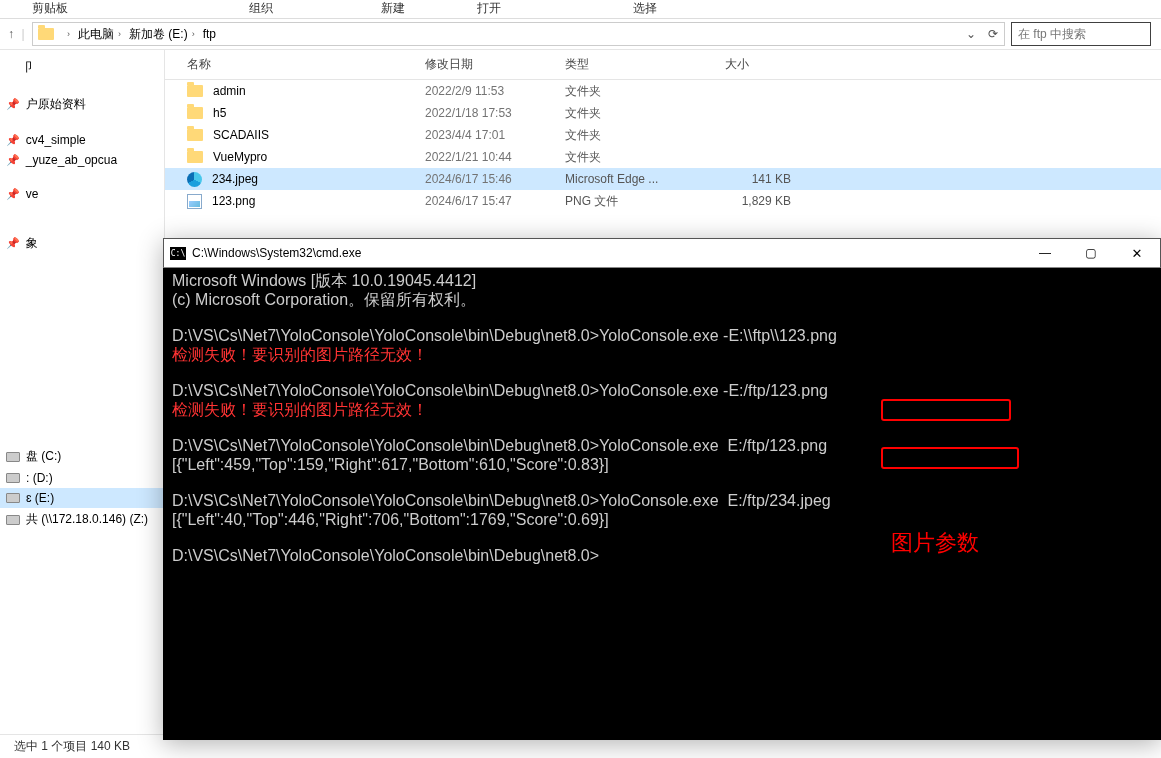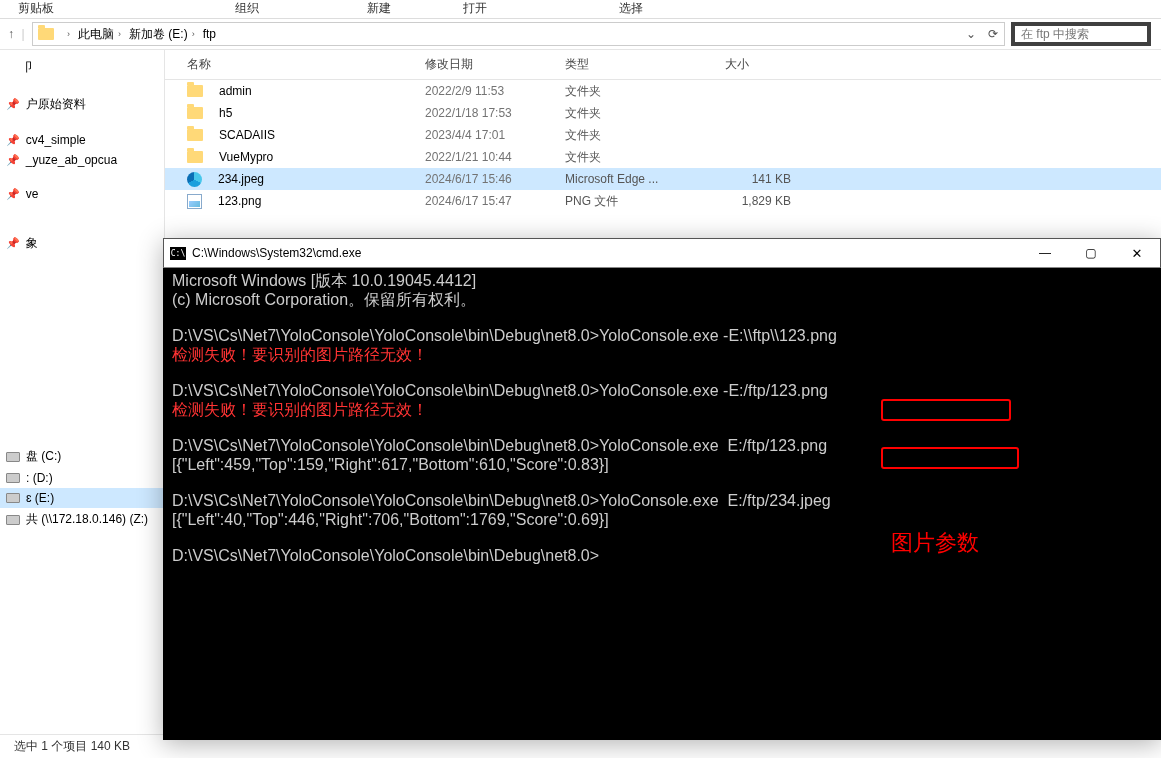--- a/index.html
+++ b/index.html
@@ -1,44 +1,44 @@
 <!DOCTYPE html>
 <html><head>
 <meta charset="utf-8">
 <style>
 *{box-sizing:border-box;margin:0;padding:0;font-family:"Microsoft YaHei","Segoe UI",sans-serif}
 body{width:1161px;height:758px;background:#fff;position:relative;overflow:hidden;font-size:12px;color:#000}
 .ribbon-tabs{display:flex;height:18px;align-items:flex-start;background:#fff}
 .ribbon-tab{padding:0 8px;font-size:12px;color:#333}
-.ribbon-tab:first-child{margin-left:10px}
+.ribbon-tab:first-child{margin-left:24px}
 .t2{margin-left:165px}.t3{margin-left:92px}.t4{margin-left:56px}.t5{margin-left:116px}
 .addr-row{display:flex;align-items:center;height:32px;border-top:1px solid #ddd;border-bottom:1px solid #e5e5e5;padding:0 4px;gap:2px}
 .nav-btn{width:14px;height:20px;display:flex;align-items:center;justify-content:center;color:#555}
 .addr-box{flex:1;display:flex;align-items:center;height:24px;border:1px solid #ccc;background:#fff;margin:0 4px}
 .addr-seg{display:flex;align-items:center;padding:0 4px;font-size:12px}
 .addr-seg .chev{margin-left:4px;color:#555;font-size:9px}
 .addr-icon{width:18px;height:18px;margin:0 4px;display:inline-flex;align-items:center;justify-content:center}
 .addr-end{margin-left:auto;display:flex;align-items:center}
 .addr-drop,.addr-ref{width:22px;height:22px;display:flex;align-items:center;justify-content:center;color:#555}
-.search-box{width:140px;height:24px;border:4px solid #404040;display:flex;align-items:center;padding:0 6px;color:#777;margin-right:6px}
+.search-box{width:140px;height:24px;border:1px solid #404040;display:flex;align-items:center;padding:0 6px;color:#777;margin-right:6px}
 .content{display:flex;height:calc(100% - 50px - 24px)}
 .sidebar{width:165px;border-right:1px solid #e5e5e5;padding-top:6px;font-size:12px}
 .sb-item{display:flex;align-items:center;padding:3px 6px;gap:6px}
 .sb-ind{width:8px}
 .sb-pin{color:#7fa8cc;font-size:11px}
 .drive-icon{width:14px;height:10px;background:#ccc;border:1px solid #888;border-radius:1px}
 .sb-spacer{height:14px}
 .main{flex:1;position:relative}
 .listhdr{display:flex;height:30px;align-items:center;border-bottom:1px solid #e5e5e5;color:#444;font-size:12px}
 .col-name{width:260px;padding-left:22px}
 .col-date{width:140px}
 .col-type{width:140px}
 .col-size{width:110px;text-align:left;padding-left:20px}
 .row{display:flex;height:22px;align-items:center;font-size:12px}
-.row .c1{width:260px;padding-left:22px;display:flex;align-items:center;gap:16px}
+.row .c1{width:260px;padding-left:22px;display:flex;align-items:center;gap:10px}
 .row .c2{width:140px;color:#737373}
 .row .c3{width:140px;color:#555}
 .row .c4{width:110px;text-align:right;padding-right:24px;color:#555}
 .row.sel{background:#cde8ff}
 .folder-ic{width:16px;height:12px;background:#ffd978;border-radius:1px;position:relative}
 .folder-ic::before{content:"";position:absolute;top:-3px;left:0;width:7px;height:3px;background:#ffd978;border-radius:1px 1px 0 0}
 .edge-ic{width:15px;height:15px;border-radius:50%;background:conic-gradient(#47c7eb 0 120deg,#1a9fdd 120deg 240deg,#0a6fb5 240deg 360deg)}
 .png-ic{width:15px;height:15px;background:#fff;border:1px solid #8ac;position:relative}
 .png-ic::after{content:"";position:absolute;bottom:1px;left:1px;right:1px;height:6px;background:linear-gradient(135deg,#9cf 0,#6bd 100%)}
 .status{position:absolute;bottom:0;left:0;right:0;height:24px;border-top:1px solid #e5e5e5;display:flex;align-items:center;padding-left:14px;font-size:12px;color:#333;background:#fff}

